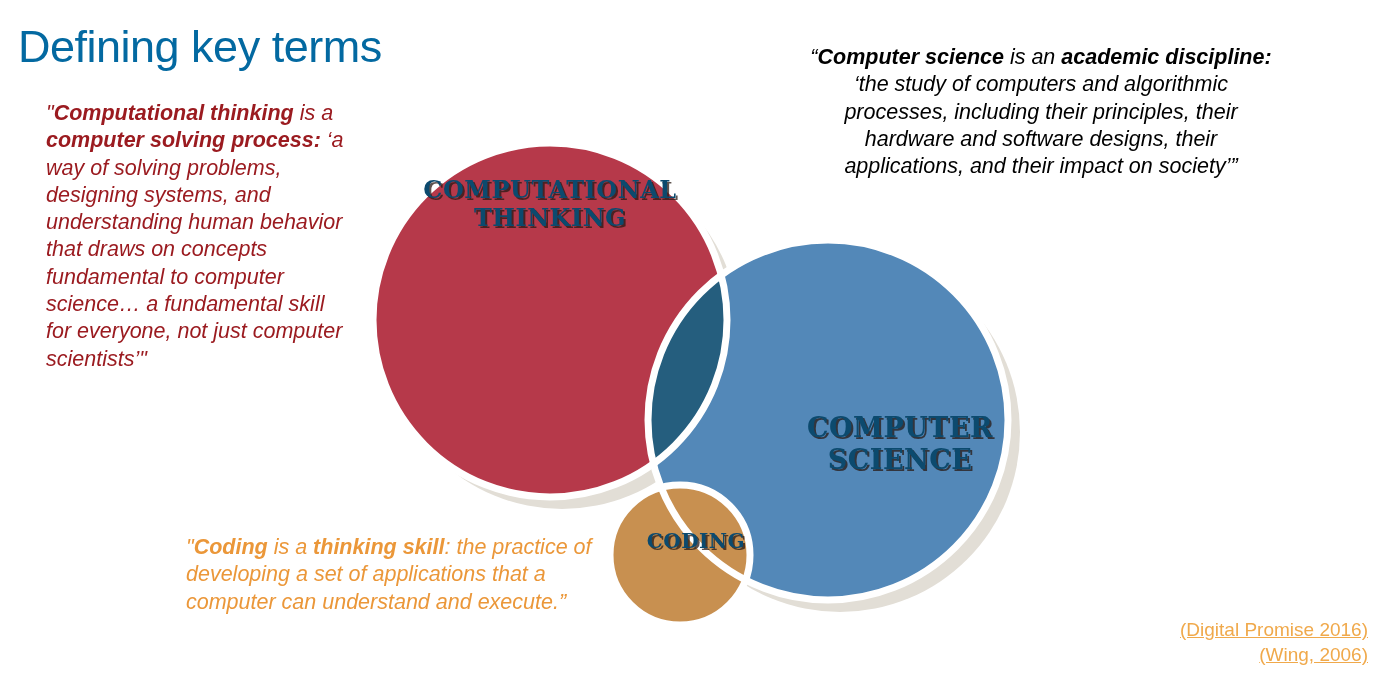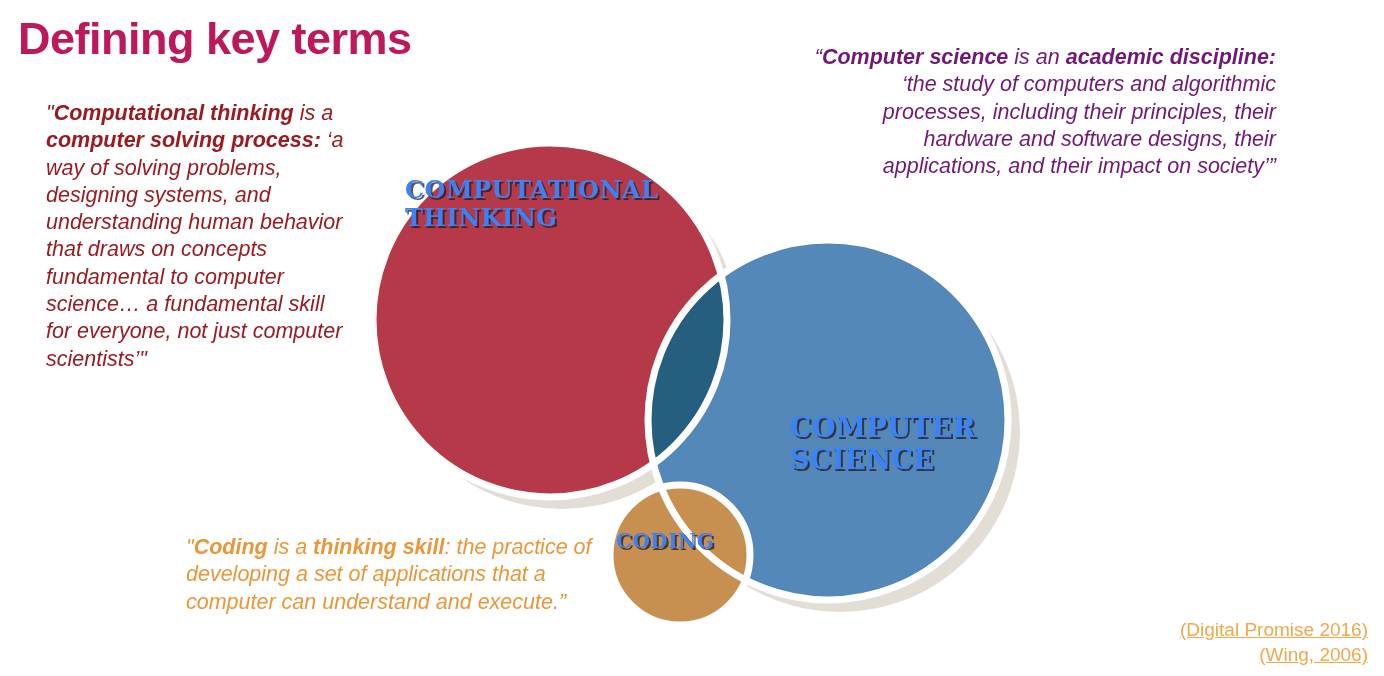--- a/index.html
+++ b/index.html
@@ -7,39 +7,39 @@
     width:1384px;height:676px;
     background:#ffffff;
     font-family:"Liberation Sans", sans-serif;
     overflow:hidden;
     position:relative;
   }
   #slide{position:absolute;inset:0;}
 
   
   .title{
-    position:absolute;left:18px;top:12px;
+    position:absolute;left:18px;top:20px;
     font-size:45px;
-    font-weight:700;
-    color:#be185d;
+    font-weight:400;
+    color:#0369a1;
     letter-spacing:-0.5px;
     line-height:1.2;
     white-space:nowrap;
   }
 
   
   #venn{position:absolute;left:330px;top:55px;width:720px;height:610px;}
 
   
   .venn-label{
     position:absolute;
     font-family:"DejaVu Serif", serif;
     font-weight:700;
-    color:#3b82f6;
-    text-align:left;
+    color:#0c4a6e;
+    text-align:center;
     line-height:1.18;
     letter-spacing:0.5px;
     text-shadow:2px 2px 0px rgba(40,25,20,0.75);
     pointer-events:none;
     white-space:pre-line;
   }
   #label-ct{left:405px;top:176px;width:290px;font-size:24px;}
   #label-cs{left:790px;top:412px;width:220px;font-size:27px;}
   #label-cod{left:616px;top:530px;width:160px;font-size:20px;}
 
@@ -53,22 +53,22 @@
 
   #quote-ct{
     left:46px;top:100px;width:300px;
     font-size:21.5px;
     color:#9B1B20;
     text-align:left;
   }
   #quote-cs{
     left:806px;top:44px;width:470px;
     font-size:21.5px;
-    color:#701a75;
-    text-align:right;
+    color:#000000;
+    text-align:center;
   }
   #quote-cod{
     left:186px;top:534px;width:420px;
     font-size:21.5px;
     color:#EB9739;
     text-align:left;
   }
 
   
   #citations{

